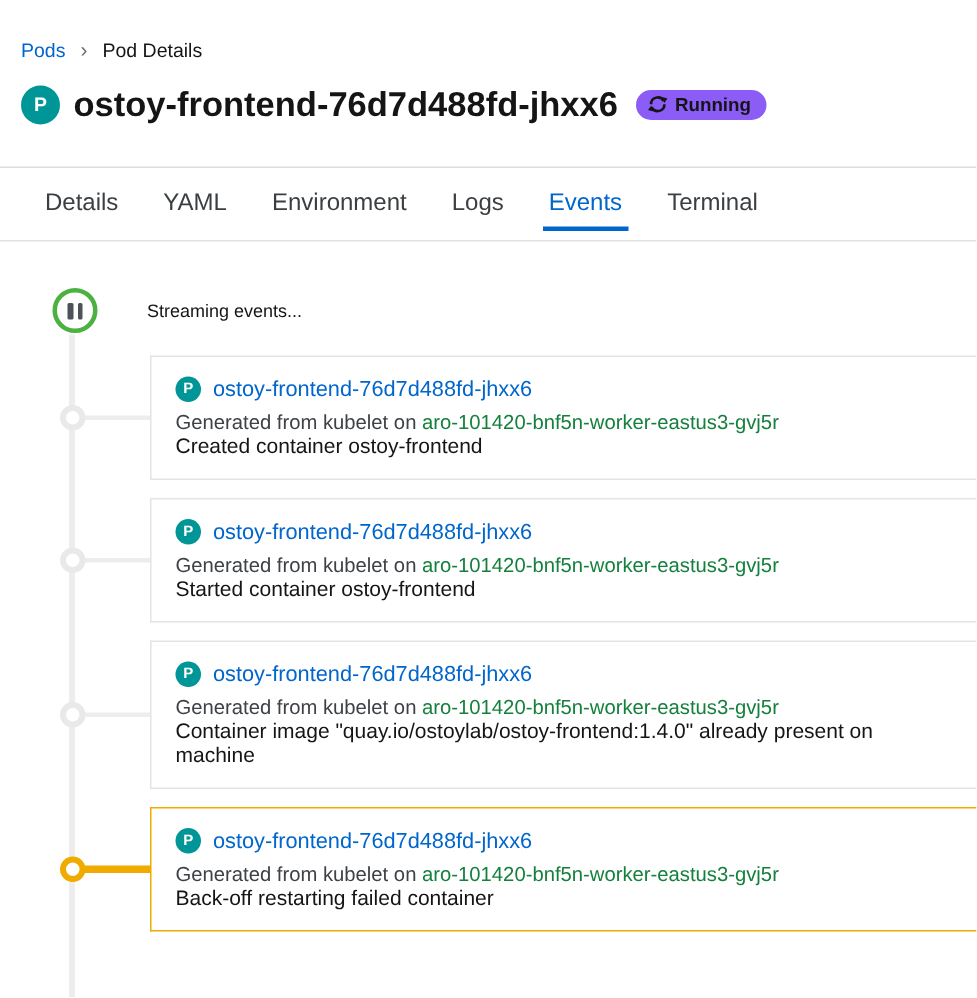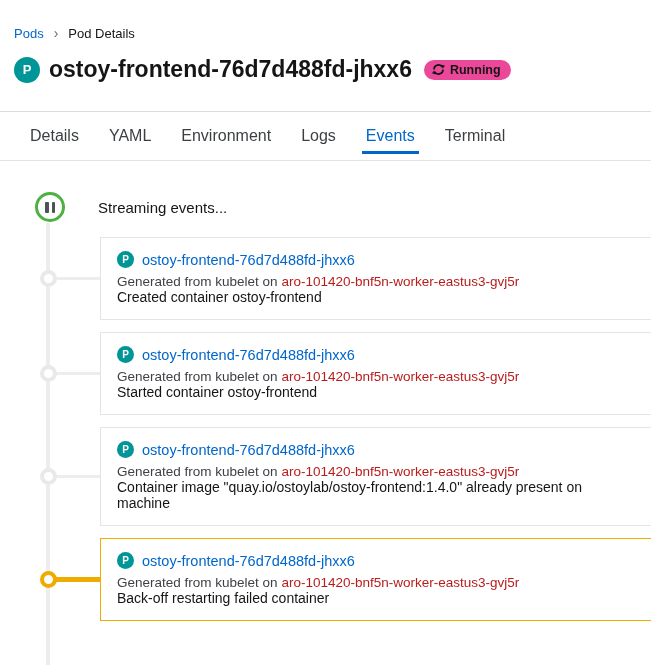--- a/index.html
+++ b/index.html
@@ -19,57 +19,57 @@
   .title-row { display:flex; align-items:center; margin-top:15px; padding-bottom:28px; }
   .pod-badge {
     background:#009596; color:#fff; border-radius:50%;
     display:inline-flex; align-items:center; justify-content:center;
     font-weight:bold; flex:none;
   }
   .pod-badge.lg { width:26px; height:26px; font-size:13px; }
   .pod-badge.sm { width:17px; height:17px; font-size:10px; }
   .page-title { font-size:23px; font-weight:700; margin:0 0 0 9px; line-height:27px; }
   .status-badge {
-    margin-left:12px; background:#ec4899; border-radius:12px;
+    margin-left:12px; background:#8b5cf6; border-radius:12px;
     padding:3px 10px 3px 8px; display:inline-flex; align-items:center; gap:5px;
     font-size:12.5px; font-weight:700; color:#151515; cursor:pointer;
   }
   .status-badge svg { display:block; }
   
   .tabbar { display:flex; padding:15px 0 6px 26px; border-bottom:1px solid #e2e2e2; flex:none; }
   .tab {
     font-family:inherit; font-size:16px; line-height:18px; color:#3c3f42;
     background:none; border:none; padding:0 4px 9px; margin-right:22px; cursor:pointer;text-align:center;
   }
   .tab.active { color:#0066cc; padding-bottom:6px; border-bottom:3px solid #0066cc; }
   
   .content { position:relative; flex:1; }
   .vline { position:absolute; left:46px; top:62px; bottom:0; width:4px; background:#ededed; }
   .stream-row { display:flex; align-items:center; gap:33px; padding:31px 0 0 35px; position:relative; z-index:2; }
   .pause-btn {
     width:30px; height:30px; border-radius:50%; border:3px solid #4cb140; background:#fff;
     display:flex; align-items:center; justify-content:center; gap:3px; padding:0; cursor:pointer;
   }
   .pause-bar { width:3.5px; height:11px; background:#4d5258; border-radius:1px; }
-  .stream-text { font-size:15px; color:#151515; }
+  .stream-text { font-size:12px; color:#151515; }
   .events { margin:15px 0 0 100px; }
   .event-row { position:relative; margin-bottom:12px; }
   .connector { position:absolute; left:-52px; top:50%; margin-top:-1.5px; width:52px; height:3px; background:#ededed; z-index:1; }
   .node {
     position:absolute; left:-60px; top:50%; margin-top:-8.5px;
     width:17px; height:17px; border-radius:50%; background:#fff; border:4px solid #e9e9e9; z-index:2;
   }
   .card { background:#fff; border:1px solid #e4e4e4; border-right:none; padding:13px 16px 14px; }
   .event-row.warning .card { border-color:#f0ab00; }
   .event-row.warning .node { border-color:#f0ab00; }
   .event-row.warning .connector { background:#f0ab00; height:5px; margin-top:-2.5px; }
   .card-head { display:flex; align-items:center; gap:8px; }
   .card-head a { color:#0066cc; font-size:14.5px; text-decoration:none; cursor:pointer; }
   .card-sub { margin-top:6px; font-size:13.5px; color:#3e4146; }
-  .card-sub a { color:#b91c1c; text-decoration:none; cursor:pointer; }
+  .card-sub a { color:#15803d; text-decoration:none; cursor:pointer; }
   .card-msg { font-size:14px; color:#151515; }
 </style>
 </head>
 <body>
 
 <div class="header">
   <nav class="breadcrumb">
     <a class="bc-link">Pods</a>
     <span class="bc-sep">›</span>
     <span class="bc-current">Pod Details</span>

